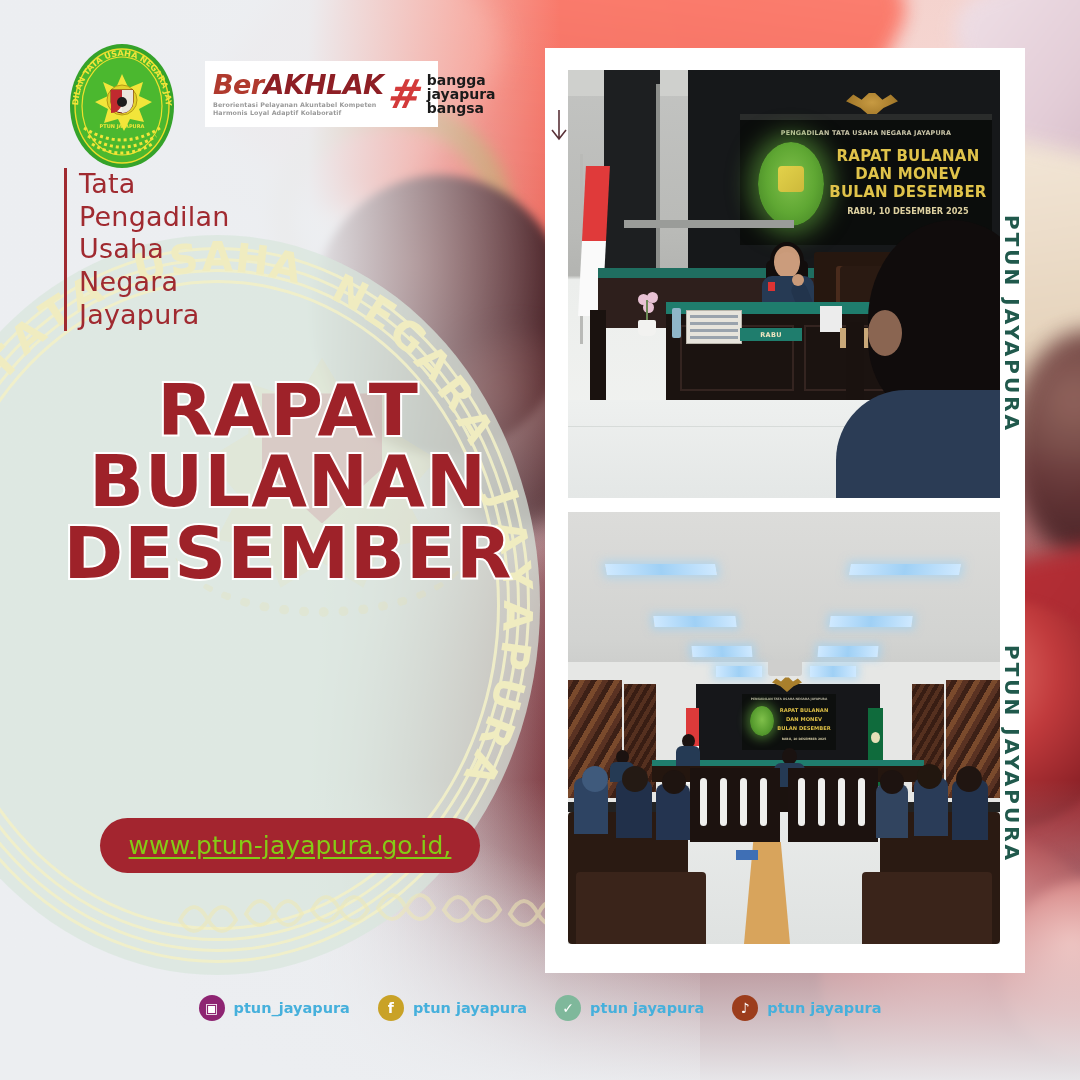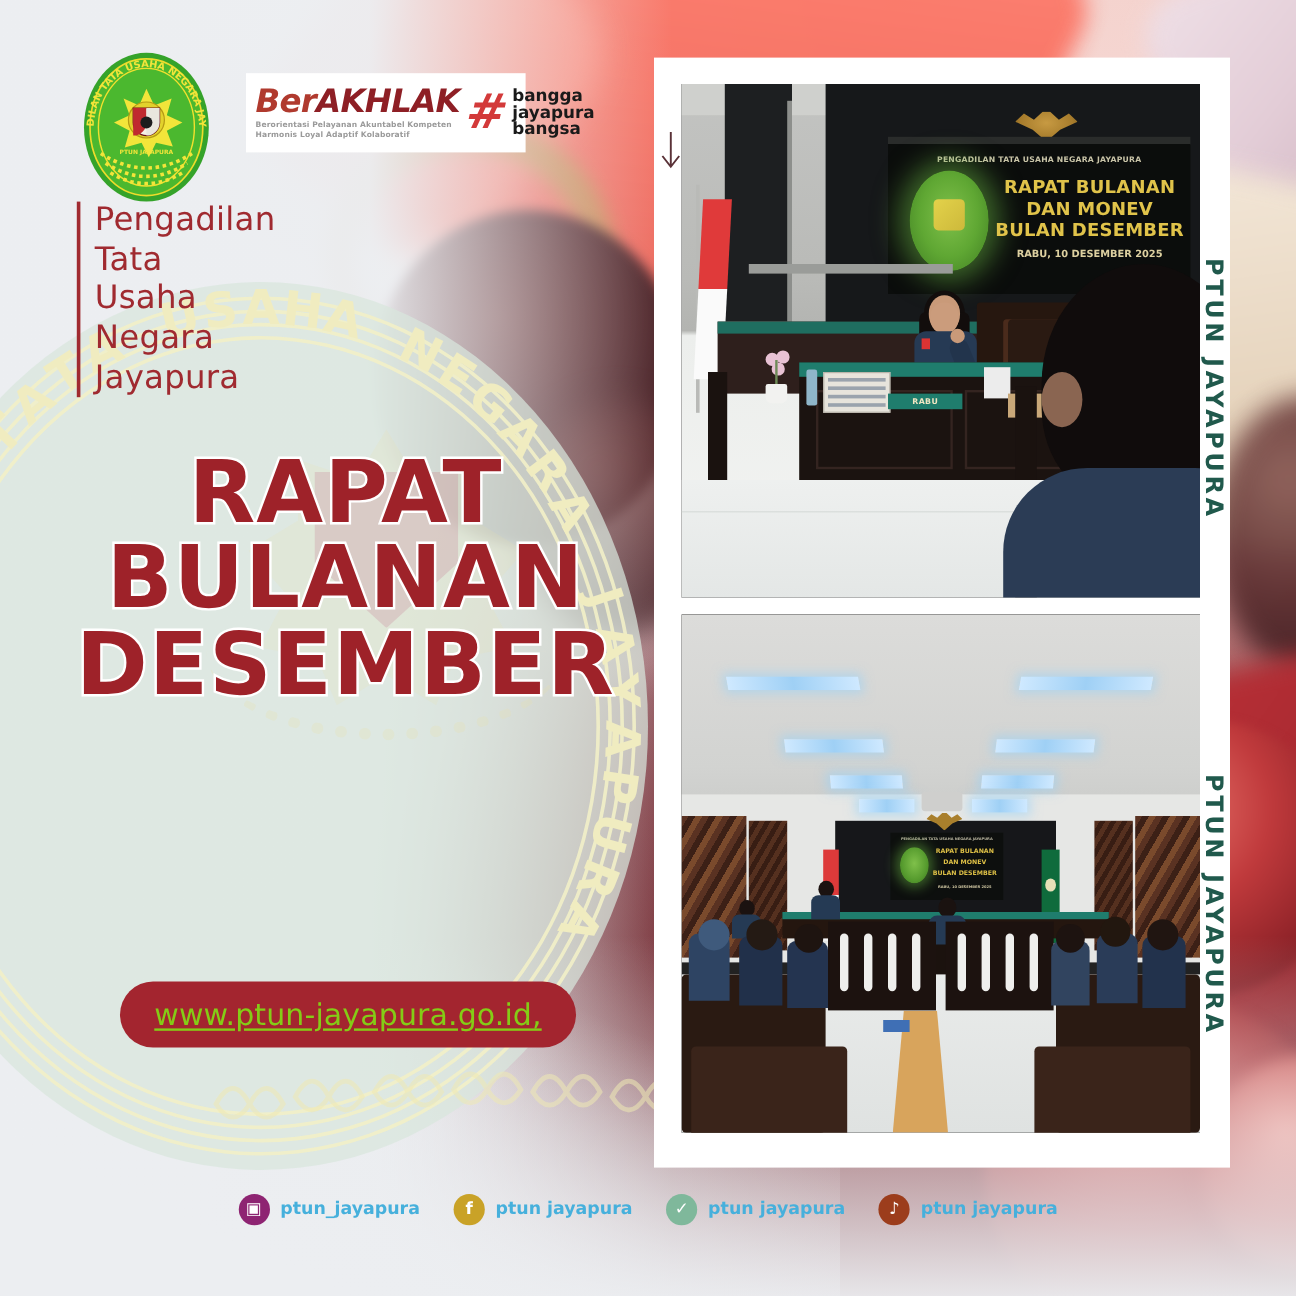--- a/index.html
+++ b/index.html
@@ -377,22 +377,22 @@
       <div class="hashmark">#</div>
       <div class="ber-lines">
         <div>bangga</div>
         <div class="ml">jayapura</div>
         <div>bangsa</div>
       </div>
     </div>
   </div>
 
   <div class="org-name">
+    <div>Tata</div>
     <div>Pengadilan</div>
-    <div>Tata</div>
     <div>Usaha</div>
     <div>Negara</div>
     <div>Jayapura</div>
   </div>
 
   <div class="headline">
     <div class="hl">RAPAT</div>
     <div class="hl l2">BULANAN</div>
     <div class="hl l3">DESEMBER</div>
   </div>

